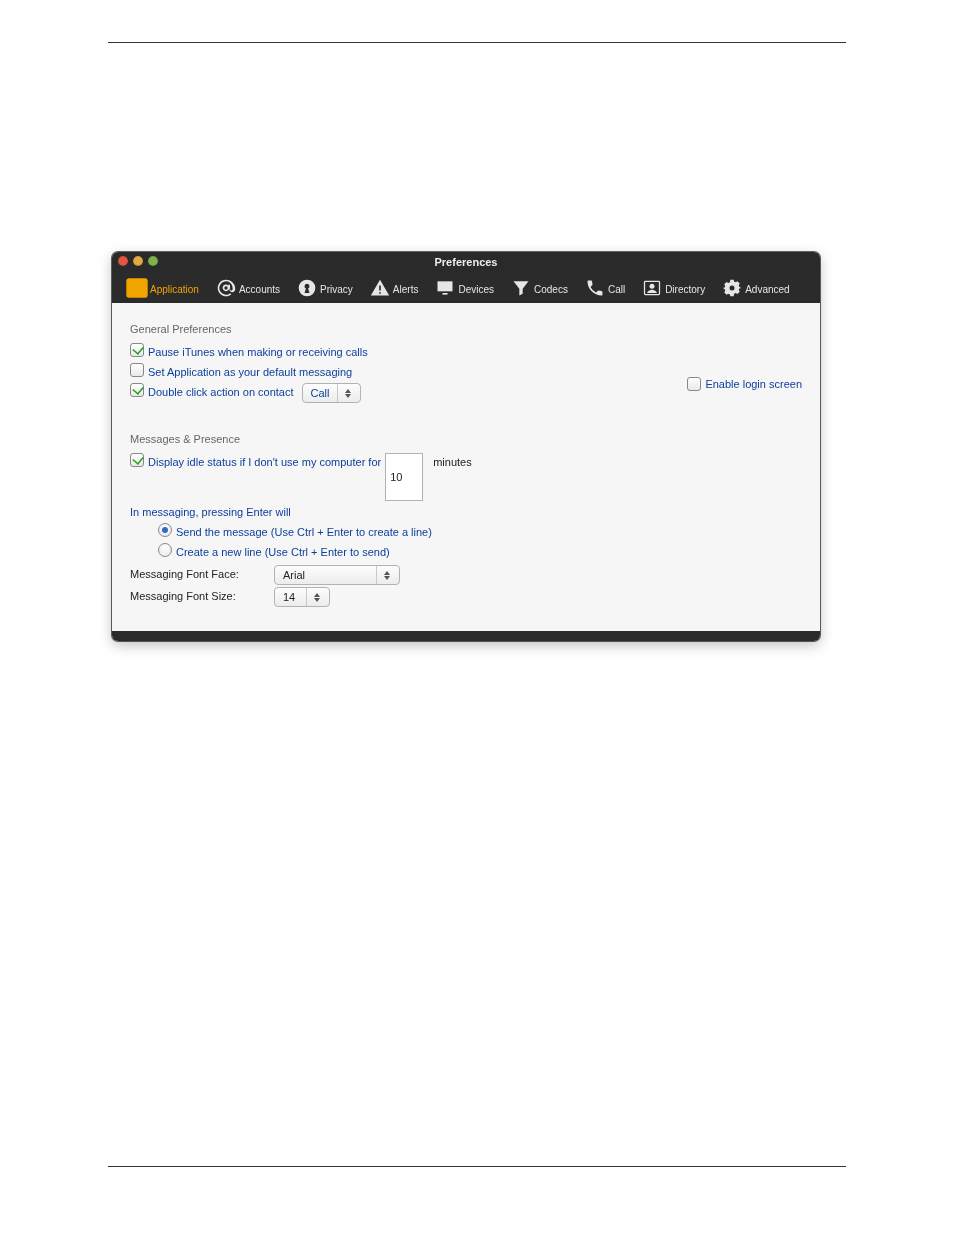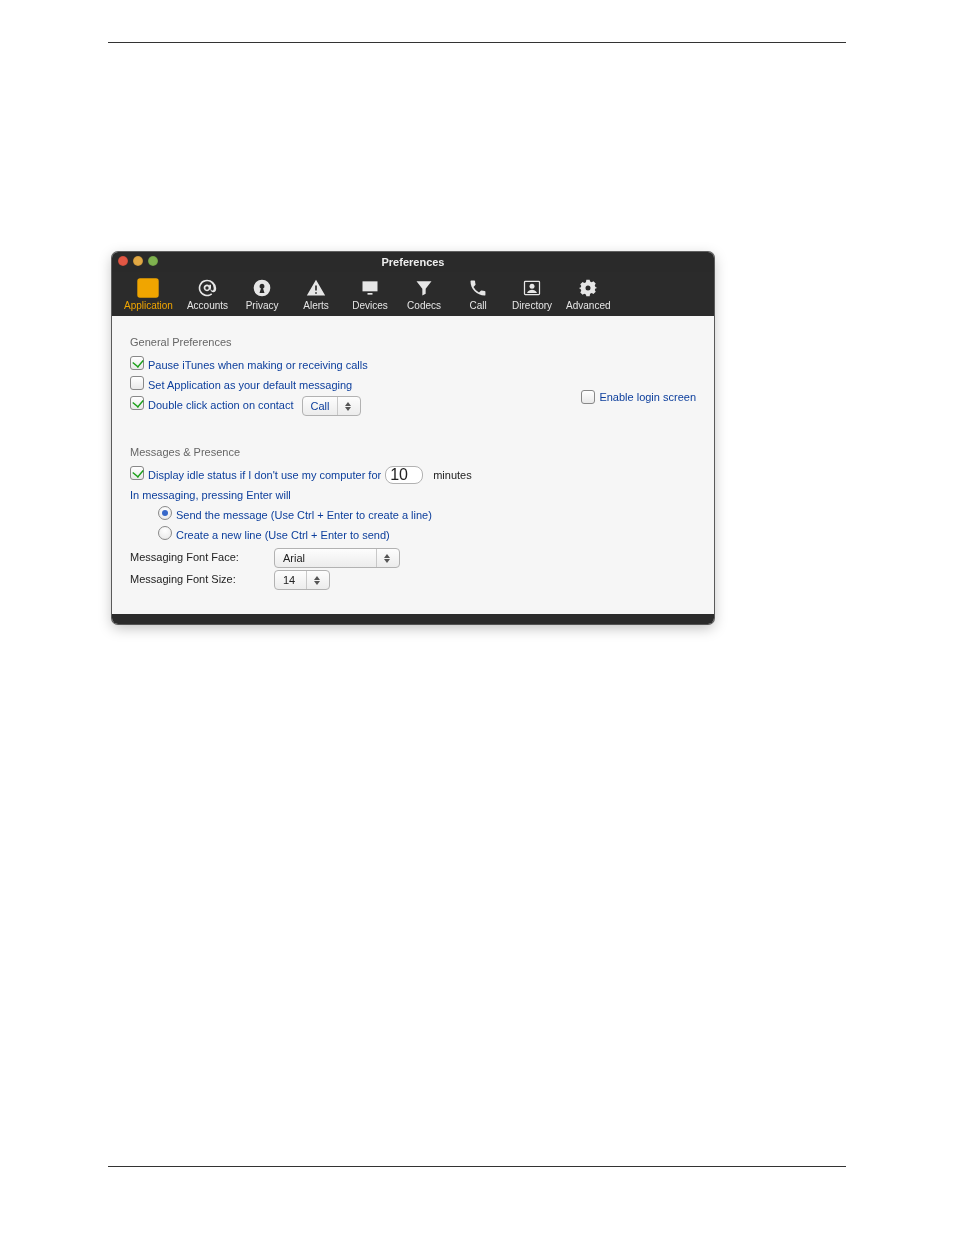--- a/index.html
+++ b/index.html
@@ -23,21 +23,21 @@
     height: 0;
     border-top: 1px solid #333;
   }
   .top-rule { top: 42px; }
   .bottom-rule { top: 1166px; }
 
   .prefs-window {
     position: absolute;
     left: 112px;
     top: 252px;
-    width: 602px;
+    width: 708px;
     border-radius: 6px;
     overflow: hidden;
     box-shadow: 0 0 0 1px rgba(0,0,0,.6), 0 4px 14px rgba(0,0,0,.25);
     background: #f6f6f6;
   }
 
   
   .titlebar {
     height: 20px;
     background: #2a2a2a;
@@ -64,21 +64,20 @@
 
   
   .toolbar {
     background: #2b2b2b;
     display: flex;
     padding: 4px 6px 2px 6px;
     gap: 2px;
   }
   .toolbar .tab {
     display: flex;
-    flex-direction: column;
     align-items: center;
     justify-content: flex-end;
     padding: 2px 6px 3px 6px;
     border-radius: 4px;
     min-width: 40px;
     cursor: default;
   }
   .toolbar .tab.active .tab-label { color: #f0a500; }
   .toolbar .tab .icon {
     width: 26px; height: 20px;
@@ -179,25 +178,25 @@
     border-left: 3px solid transparent;
     border-right: 3px solid transparent;
   }
   .caret-up { border-bottom: 4px solid #555; }
   .caret-down { border-top: 4px solid #555; }
 
   .num-input {
     width: 28px;
     height: 16px;
     border: 1px solid #b2b2b2;
-    border-radius: 8px;
+    border-radius: 0;
     background: #fff;
-    font-size: 16px;
+    font-size: 11px;
     color: #222;
-    padding: 0 4px;
+    padding: 15px 4px;
     display: inline-flex;
     align-items: center;
   }
 
   .right-top {
     position: absolute;
     right: 18px;
     top: 74px;
     display: flex;
     align-items: center;

